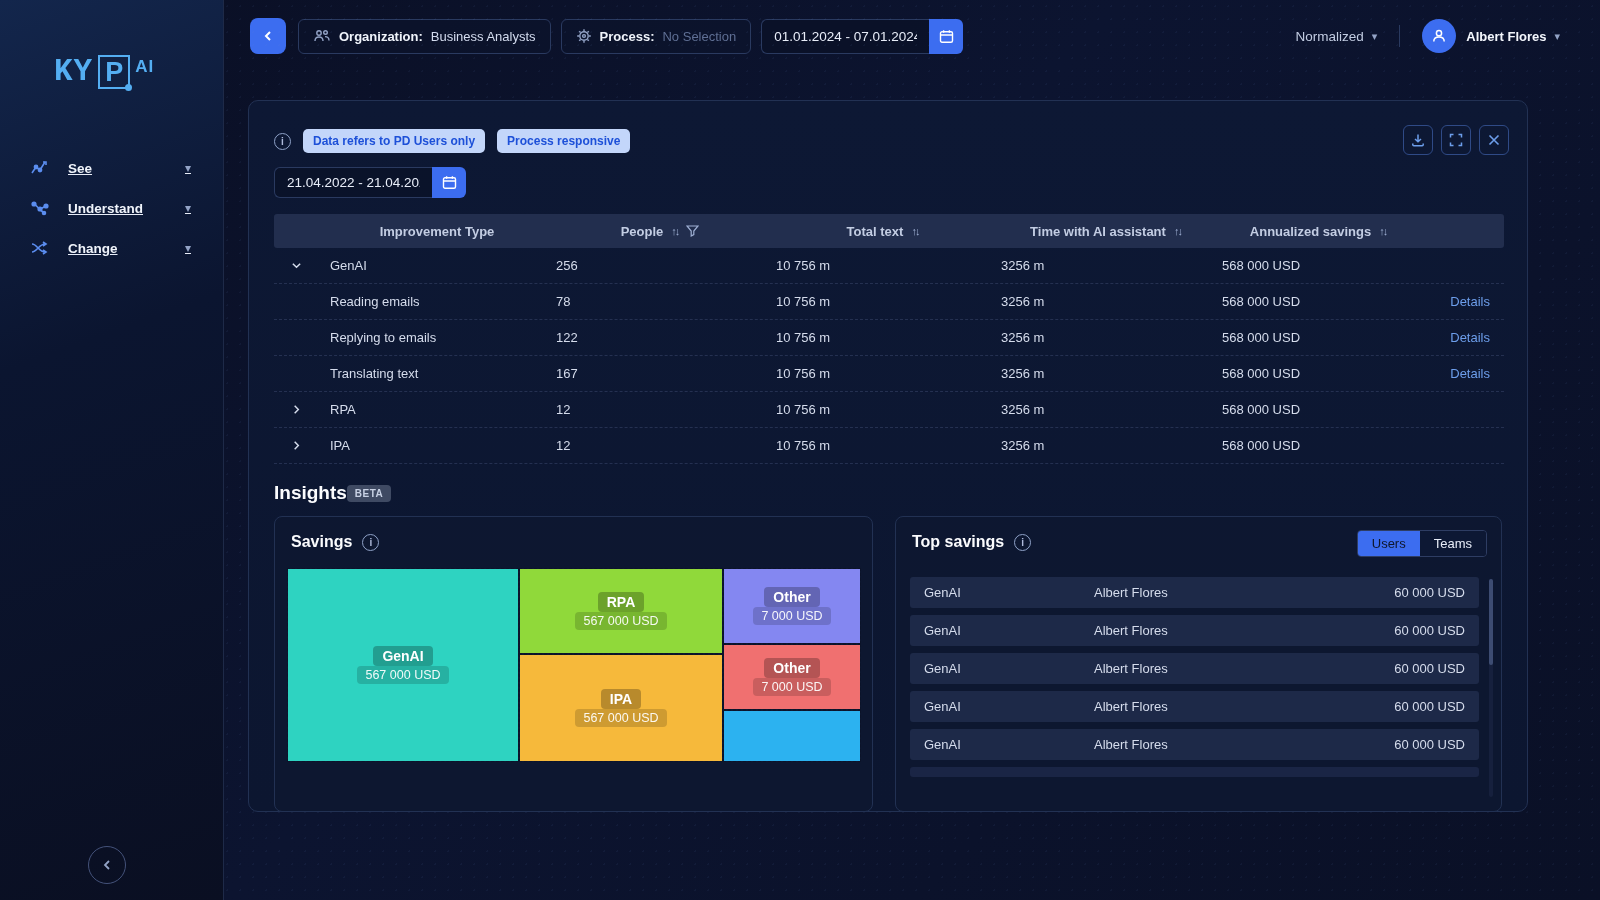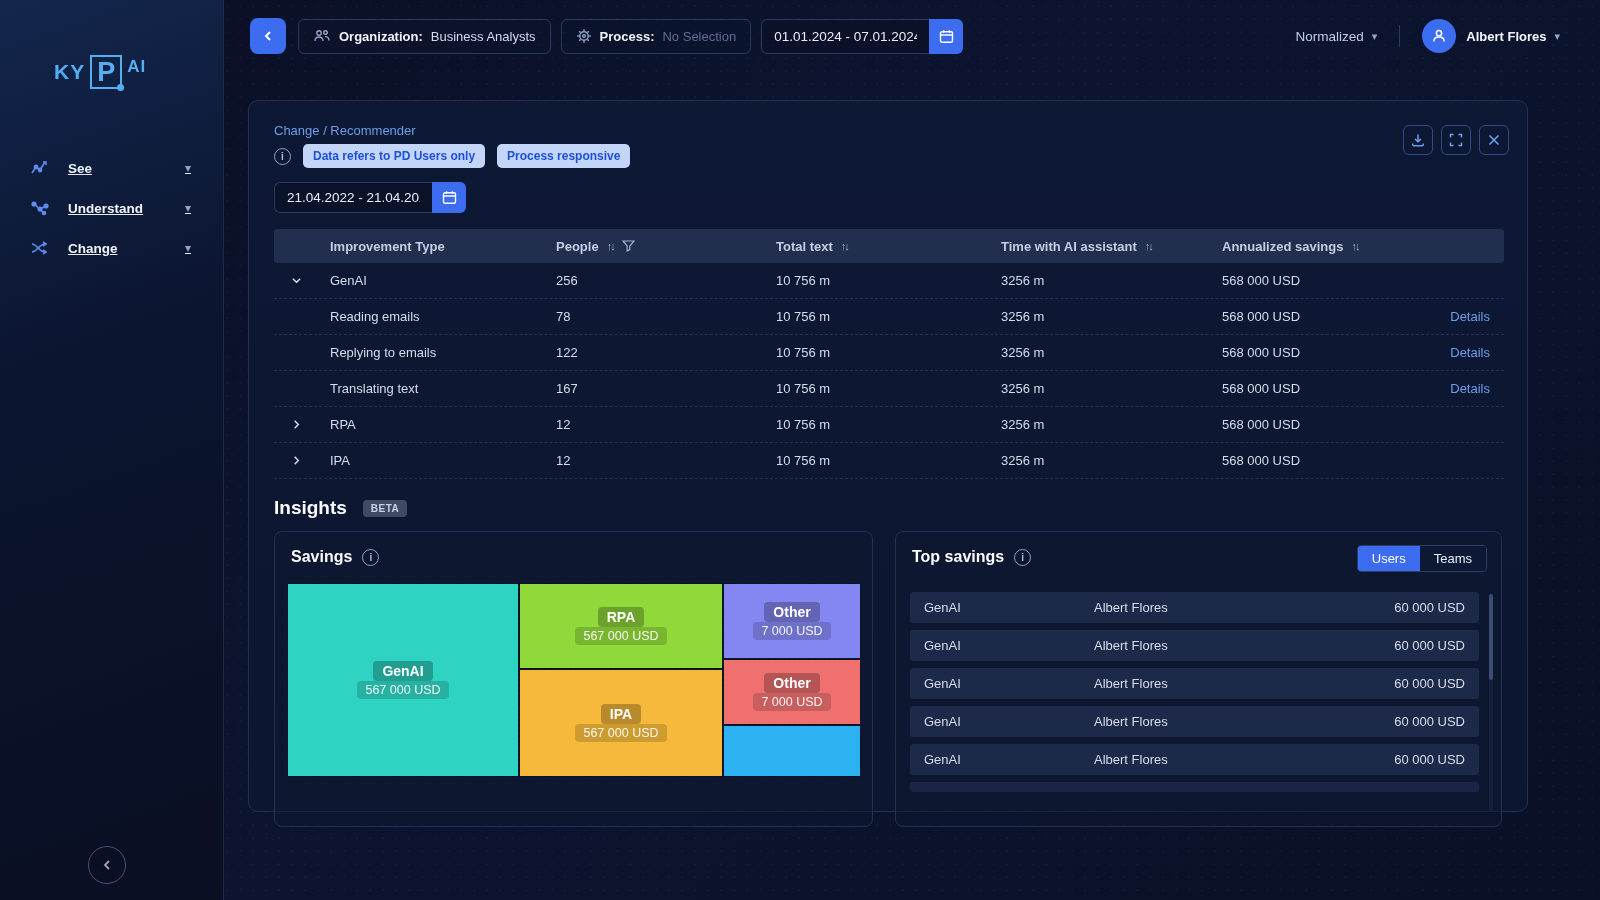--- a/index.html
+++ b/index.html
@@ -12,21 +12,21 @@
   body::after{content:"";position:absolute;inset:0;pointer-events:none;
     background-image:radial-gradient(rgba(110,140,210,0.07) 1px,transparent 1px);
     background-size:13px 13px;}
   svg{display:block}
 
   
   .sidebar{position:absolute;left:0;top:0;width:224px;height:900px;
     background:linear-gradient(160deg,#13264c 0%,#0b1530 38%,#0a0f22 100%);
     border-right:1px solid #1e2a48; z-index:2;}
   .logo{position:absolute;left:54px;top:55px;display:flex;align-items:flex-start;color:#54aef2;}
-  .logo-ky{font-size:21px;font-weight:700;letter-spacing:1px;line-height:34px;}
+  .logo-ky{font-size:31px;font-weight:700;letter-spacing:1px;line-height:34px;font-family:Liberation Mono, monospace;}
   .logo-box{position:relative;border:2px solid #54aef2;width:32px;height:34px;margin-left:5px;
     display:flex;align-items:center;justify-content:center;font-size:27px;font-weight:700;}
   .logo-dot{position:absolute;right:-4px;bottom:-4px;width:7px;height:7px;border-radius:50%;background:#54aef2;}
   .logo-ai{font-size:17px;font-weight:700;margin-left:5px;margin-top:2px;letter-spacing:1px;}
   .nav{position:absolute;left:0;top:148px;width:100%;text-decoration:underline;}
   .nav-item{display:flex;align-items:center;height:40px;padding:0 32px 0 30px;cursor:pointer;}
   .nav-icon{width:22px;margin-right:16px;color:#5b8def;}
   .nav-label{font-weight:700;font-size:13.5px;color:#f0f4fb;flex:1;}
   .nav-caret{color:#93a3c6;font-size:12px;}
   .collapse-btn{position:absolute;left:88px;bottom:16px;width:38px;height:38px;border-radius:50%;
@@ -71,28 +71,28 @@
   .panel-date-row{margin-top:14px;}
   .panel-date-row .date-input{width:158px;}
 
   
   .ip-table{margin-top:16px;width:1230px;}
   .t-row{display:grid;grid-template-columns:44px 226px 220px 225px 221px 204px 90px;align-items:center;}
   .t-head{height:34px;background:#222e4e;border-radius:3px;color:#c3cde3;font-weight:700;}
   .t-head .cell{display:flex;align-items:center;gap:8px;padding-left:12px;}
   .t-body-row{height:36px;border-bottom:1px dashed rgba(122,143,190,0.22);color:#d5dcec;}
   .t-body-row:last-child{border-bottom:1px dashed rgba(122,143,190,0.22);}
-  .cell{padding-left:12px;}
+  .cell{padding-left:12px;justify-content:center;}
   .cell.chev{display:flex;justify-content:center;padding-left:0;color:#d5dcec;}
   .cell.details{padding-left:0;padding-right:14px;text-align:right;color:#6d9eeb;}
   .sort-icon{color:#9fb0d4;font-size:11px;letter-spacing:-2px;}
   .funnel-icon{color:#9fb0d4;}
 
   
-  .insights-row{display:flex;align-items:center;gap:16px;margin-top:18px;}
+  .insights-row{display:flex;align-items:center;gap:0;margin-top:18px;}
   .insights-title{font-size:19px;font-weight:700;color:#fbfcfe;}
   .beta-badge{background:#3f4a63;color:#c8d1e4;font-size:10px;font-weight:700;letter-spacing:0.5px;
     border-radius:4px;padding:3px 8px;}
   .cards-row{display:flex;gap:22px;margin-top:12px;}
   .sub-card{border:1px solid #223153;border-radius:8px;background:rgba(13,23,48,0.5);height:296px;position:relative;}
   .sub-card-title{display:flex;align-items:center;gap:10px;padding:16px 16px 8px 16px;}
   .sub-card-title .t{font-size:16px;font-weight:700;color:#fbfcfe;}
 
   
   .savings-card{width:600px;}
@@ -105,21 +105,21 @@
   .tm-rpa{left:232px;top:0;width:202px;height:84px;}
   .tm-ipa{left:232px;top:86px;width:202px;height:106px;}
   .tm-other1{left:436px;top:0;width:136px;height:74px;}
   .tm-other2{left:436px;top:76px;width:136px;height:64px;}
   .tm-blue{left:436px;top:142px;width:136px;height:50px;}
 
   
   .topsave-card{width:608px;}
   .toggle{position:absolute;right:14px;top:13px;display:flex;border:1px solid #2e3d63;border-radius:4px;overflow:hidden;}
   .toggle .opt{padding:5px 14px;font-size:13px;color:#e8edf8;background:#0d1834;}
-  .toggle .opt.active{background:#3c6df0;color:#ffffff;font-weight:400;}
+  .toggle .opt.active{background:#3c6df0;color:#0f172a;font-weight:400;}
   .ts-list{position:absolute;left:14px;right:22px;top:60px;bottom:0;overflow:hidden;}
   .ts-row{display:grid;grid-template-columns:170px 1fr 150px;align-items:center;height:31px;margin-bottom:7px;
     background:#1d2948;border-radius:3px;padding:0 14px;color:#d5dcec;}
   .ts-row .u{text-align:left;}
   .ts-row .a{text-align:right;}
   .ts-partial{height:10px;background:#1a2545;border-radius:3px;}
   .ts-scrollbar{position:absolute;right:8px;top:62px;bottom:14px;width:4px;background:#16203d;border-radius:2px;}
   .ts-thumb{position:absolute;top:0;left:0;width:4px;height:86px;background:#3d4c72;border-radius:2px;}
 </style>
 </head>
@@ -251,21 +251,20 @@
         <path d="M1.5 4.5v-3h3 M9.5 1.5h3v3 M12.5 9.5v3h-3 M4.5 12.5h-3v-3"></path>
       </svg>
     </div>
     <div class="action-btn">
       <svg width="12" height="12" viewBox="0 0 12 12" fill="none" stroke="currentColor" stroke-width="1.6">
         <path d="M1.5 1.5 L10.5 10.5 M10.5 1.5 L1.5 10.5"></path>
       </svg>
     </div>
   </div>
 
-  <div class="breadcrumb">Change / Recommender</div>
 
   <div class="title-row">
     <span class="info-icon">i</span>
     <span class="badge">Data refers to PD Users only</span>
     <span class="badge">Process responsive</span>
   </div>
 
   <div class="panel-date-row">
     <div class="date-field" style="margin-right:0;height:31px;">
       <input class="date-input" readonly="" value="21.04.2022 - 21.04.2022" style="">

